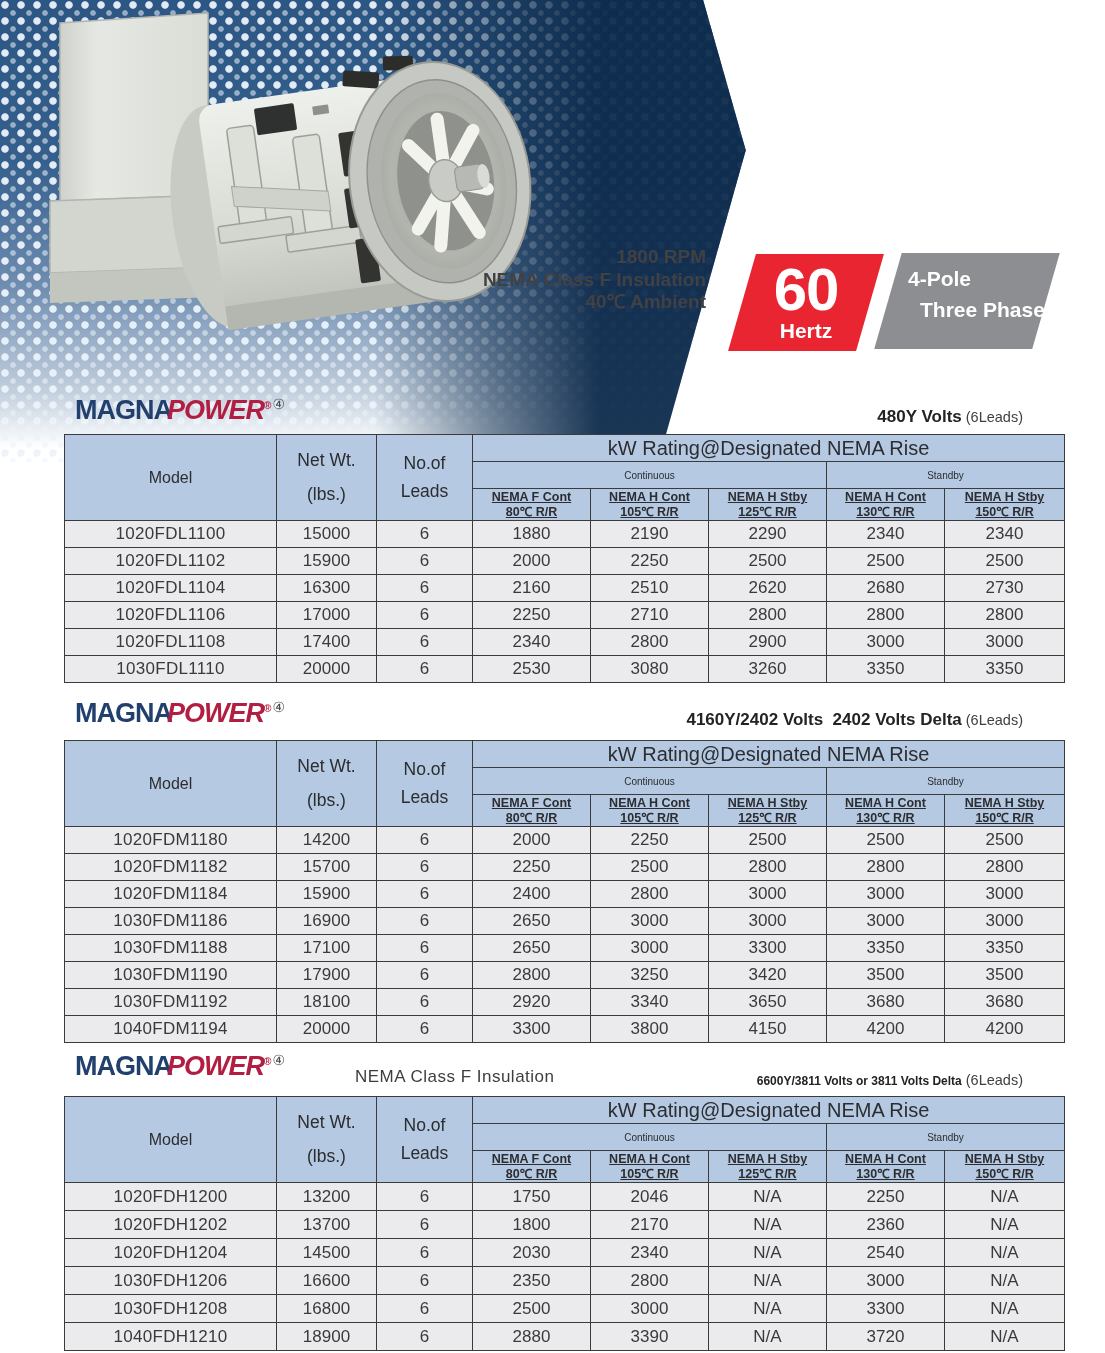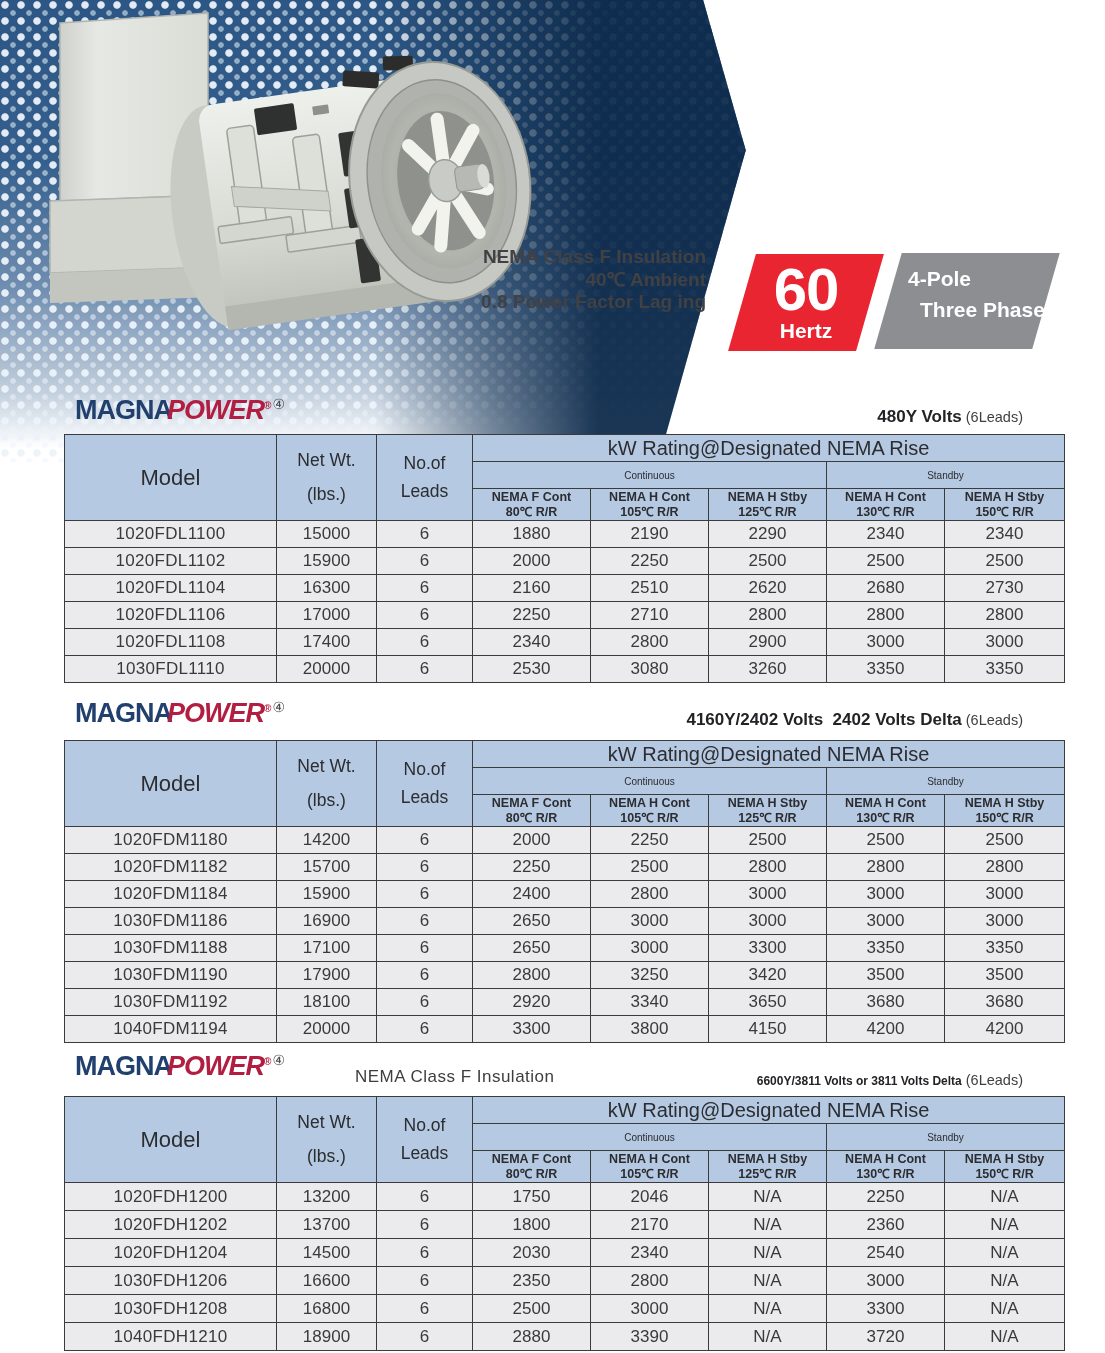--- a/index.html
+++ b/index.html
@@ -49,27 +49,27 @@
   .pre-label{position:absolute;left:355px;top:16px;font-size:17px;color:#3e3e40;letter-spacing:.5px;}
   .sec-title{position:absolute;right:58px;top:12px;white-space:pre;}
   .sec-3 .sec-title{top:20px;}
   .title-bold{font-weight:bold;font-size:17px;color:#222326;}
   .sec-3 .title-bold{font-size:12px;}
   .title-note{font-size:14.5px;color:#3f3f41;margin-left:4px;}
   
   table{border-collapse:collapse;table-layout:fixed;width:1000px;margin-left:64px;}
   th,td{border:1.5px solid #3b3b3b;padding:0;}
   thead th{background:#b5c9e2;font-weight:normal;color:#2c2d30;}
-  th.h-model{font-size:22px;}
+  th.h-model{font-size:16px;}
   .two-line{display:flex;flex-direction:column;align-items:center;justify-content:space-between;}
   .gap-lg{gap:13px;} .gap-sm{gap:7px;}
   .two-line span{display:block;font-size:17.5px;}
   th.h-kw{font-size:20px;height:26px;}
   th.h-cs{font-size:10px;height:26px;}
-  th.h-sub{height:31px;}
+  th.h-sub{height:31px;text-decoration:underline;}
   th.h-sub span{display:block;font-size:12.5px;font-weight:bold;line-height:1.18;}
   tbody td{background:#ebebed;height:26px;text-align:center;font-size:17px;color:#3a3a3c;}
   .sec-3 tbody td{height:27px;}
   tbody td:first-child{letter-spacing:.3px;}
 </style>
 </head>
 <body>
 
 <div class="banner">
   <div class="dots-bg"></div>
@@ -130,23 +130,23 @@
         <line x1="418" y1="192" x2="384" y2="236"></line>
         <line x1="418" y1="192" x2="386" y2="152"></line>
       </g>
       <ellipse cx="418" cy="192" rx="17" ry="21" fill="#c9ccc6" stroke="#9a9d97" stroke-width="1.5"></ellipse>
       <rect x="428" y="180" width="28" height="25" rx="5" fill="#b7bab4" stroke="#94978f" stroke-width="1"></rect>
       <ellipse cx="456" cy="192.5" rx="6" ry="12" fill="#d9dcd6"></ellipse>
     </g>
   </svg>
 
   <div class="spec-block">
+    <div>1800 RPM</div>
     <div>NEMA Class F Insulation</div>
     <div>40℃ Ambient</div>
-    <div>0.8 Power Factor Lag ing</div>
   </div>
 
   <div class="badge badge-hertz" style="background:#e82531;">
     <div class="badge-inner" style="transform:skewX(16deg);">
       <div class="hz-value">60</div>
       <div class="hz-unit">Hertz</div>
     </div>
   </div>
 
   <div class="badge badge-pole" style="background:#8c8e91;">

